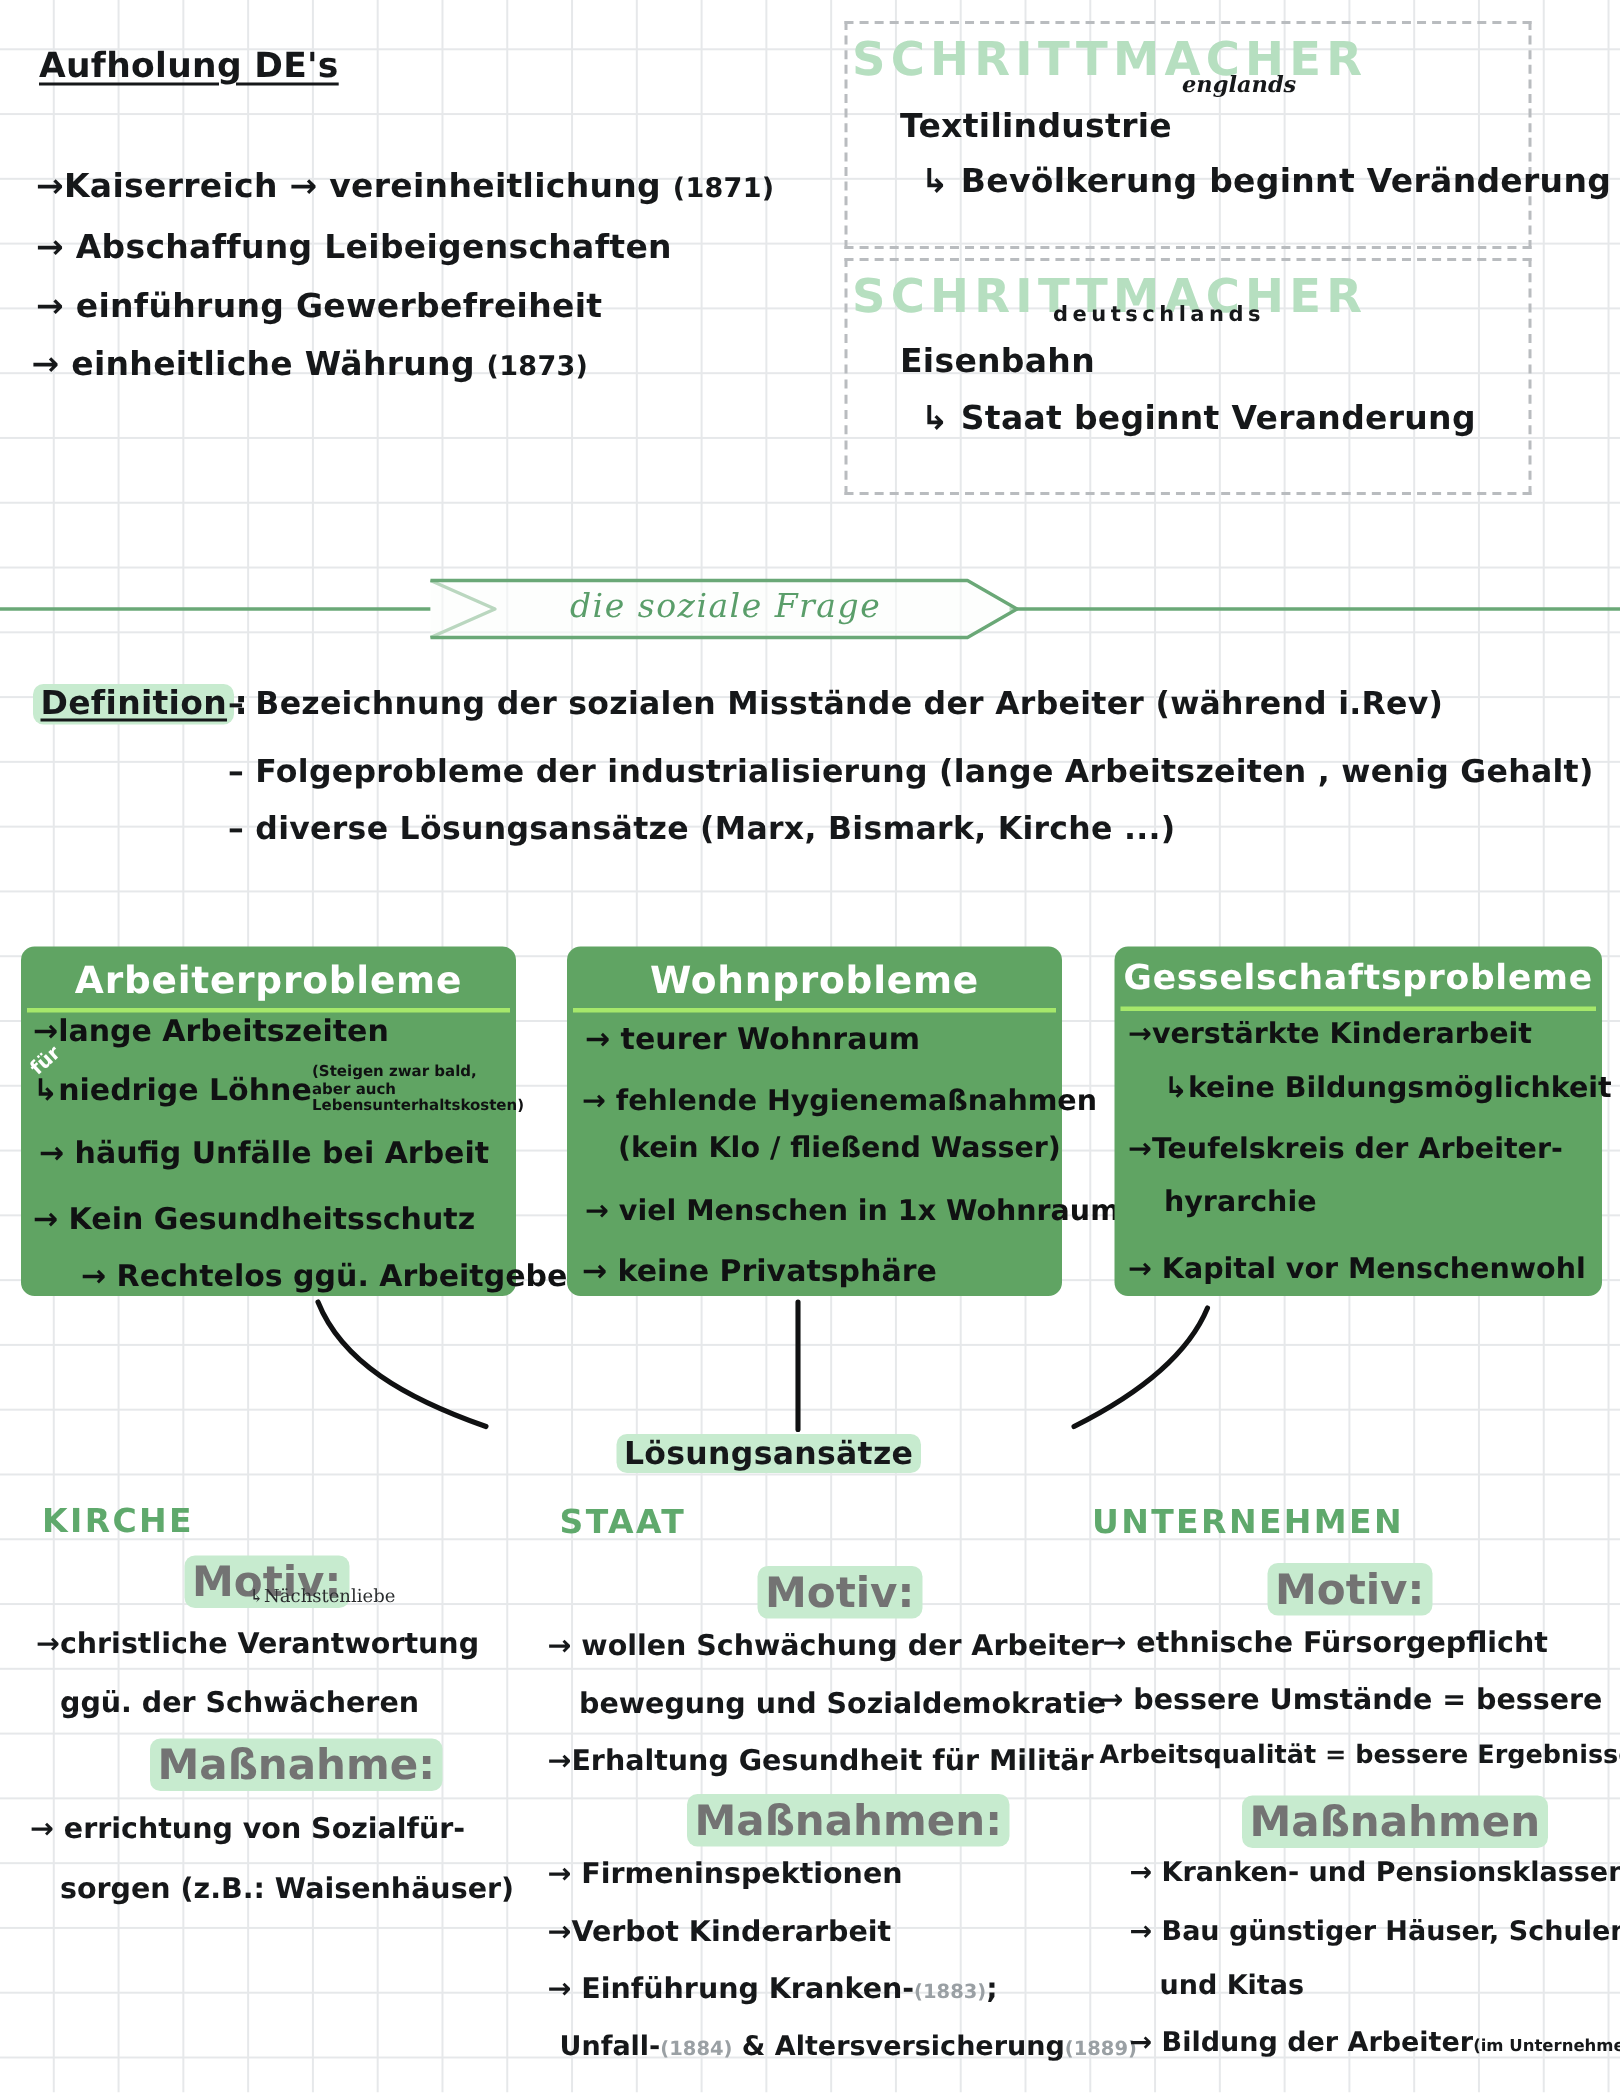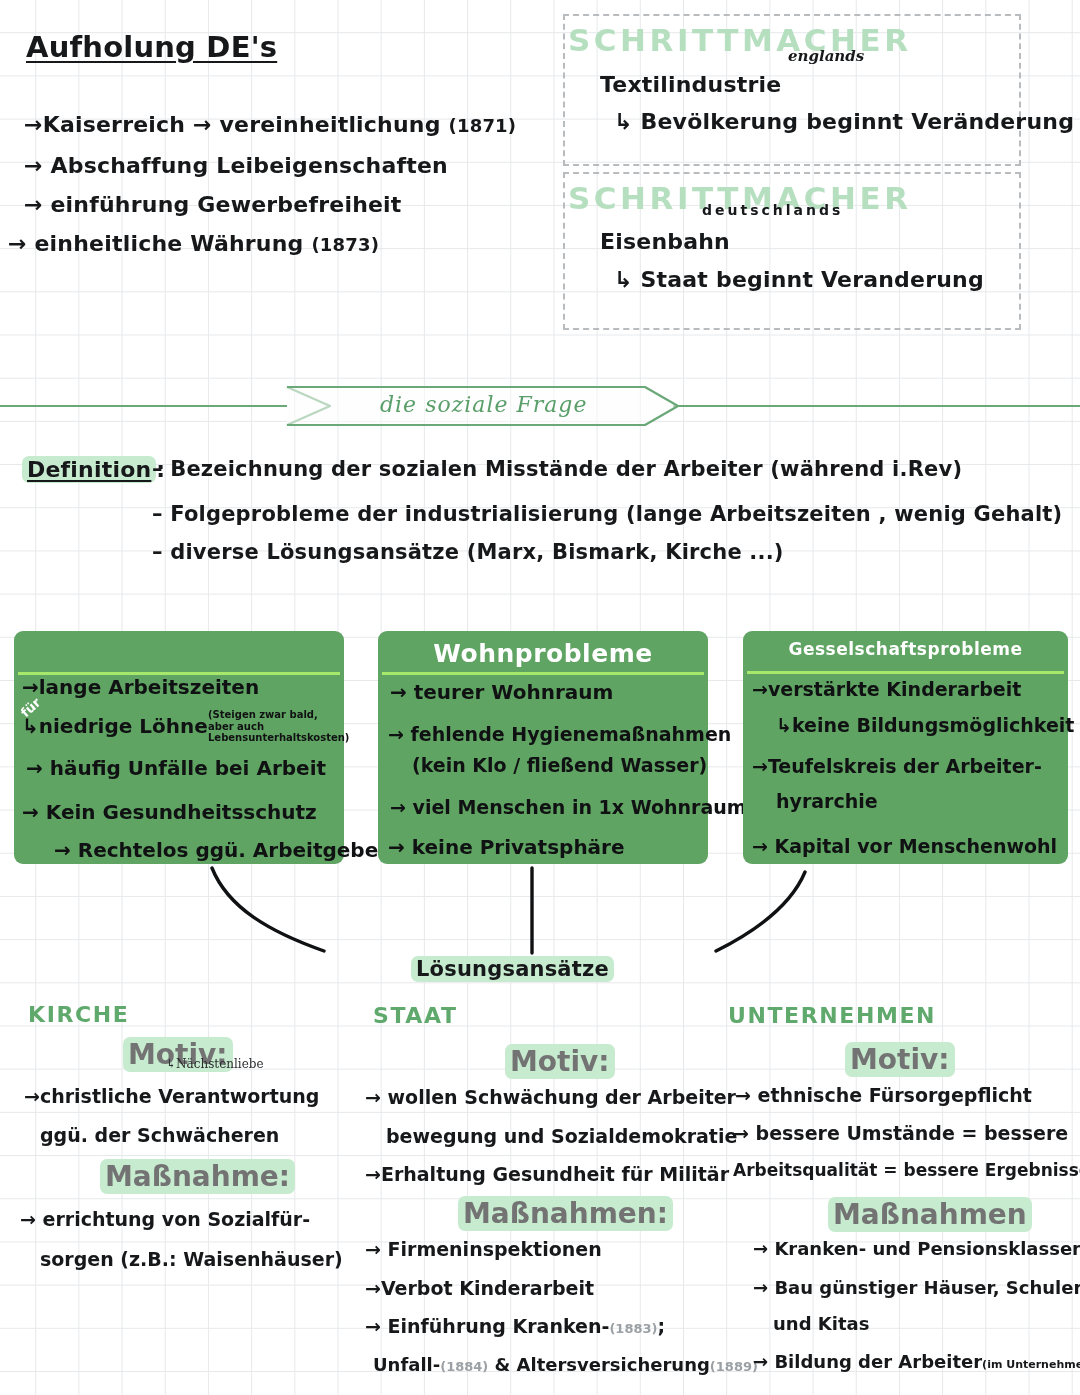--- a/index.html
+++ b/index.html
@@ -30,21 +30,21 @@
     font-family: "DejaVu Sans", sans-serif;
     font-weight: 700;
     letter-spacing: 0.2px;
     white-space: nowrap;
     line-height: 1.05;
   }
 
   
   #tl-title {
     left: 26px; top: 32px;
-    font-size: 29px;
+    font-size: 23px;
     text-decoration: underline;
     text-underline-offset: 4px;
     text-decoration-thickness: 2px;
   }
   .tl-item { font-size: 22px; }
 
   
   .dashbox {
     position: absolute;
     border: 2px dashed #b9bcbf;
@@ -216,21 +216,21 @@
     <span style="font-size:18px;">(1871)</span>
   </div>
   <div class="hw tl-item" style="left:24px; top:154px;">
     <span>→</span>&nbsp;<span>Abschaffung Leibeigenschaften</span>
     <span style="font-size:18px;"></span>
   </div>
   <div class="hw tl-item" style="left:24px; top:193px;">
     <span>→</span>&nbsp;<span>einführung Gewerbefreiheit</span>
     <span style="font-size:18px;"></span>
   </div>
-  <div class="hw tl-item" style="left:8px; top:232px;text-align:center;">
+  <div class="hw tl-item" style="left:21px; top:232px;text-align:center;">
     <span>→</span>&nbsp;<span>einheitliche Währung</span>
     <span style="font-size:18px;">(1873)</span>
   </div>
 
   <div class="dashbox" style="left:563px; top:14px; width:458px; height:152px;"></div>
   <div class="dashbox" style="left:563px; top:172px; width:458px; height:158px;"></div>
 
   <div class="sm-ghost" style="left:568px; top:22px;">SCHRITTMACHER</div>
   <div class="sm-sub-cursive" style="left:788px; top:47px;">englands</div>
   <div class="hw sm-line" style="left:600px; top:73px;">Textilindustrie</div>
@@ -258,20 +258,21 @@
   <div id="banner-script">die soziale Frage</div>
 
   <div class="hw" id="def-label">
     <span class="hl-green"><span class="inner">Definition</span></span><span>:</span>
   </div>
   <div class="hw def-line" style="left:152px; top:458px;">– Bezeichnung der sozialen Misstände der Arbeiter (während i.Rev)</div>
   <div class="hw def-line" style="left:152px; top:503px;">– Folgeprobleme der industrialisierung (lange Arbeitszeiten , wenig Gehalt)</div>
   <div class="hw def-line" style="left:152px; top:541px;">– diverse Lösungsansätze (Marx, Bismark, Kirche ...)</div>
 
   <div class="gbox" style="left:14px; top:631px; width:330px; height:233px;">
+    <div class="gbox-title" style="top:8px;">Arbeiterprobleme</div>
     <div class="gbox-rule" style="top:41px;"></div>
   </div>
   <div class="gbox-item" style="left:22px; top:676px;">
     <span>→</span><span>lange Arbeitszeiten</span>
   </div>
   <div class="fuer-mark" style="left:20px; top:700px;">für</div>
   <div class="gbox-item" style="left:22px; top:715px;">
     <span>↳</span><span>niedrige Löhne</span>
   </div>
   <div class="gbox-note" style="left:208px; top:709px; width:132px;">(Steigen zwar bald, aber auch Lebensunterhaltskosten)</div>
@@ -297,21 +298,21 @@
   </div>
   <div class="gbox-item" style="left:412px; top:755px; font-size:19px;">(kein Klo / fließend Wasser)</div>
   <div class="gbox-item" style="left:390px; top:797px; font-size:19px;">
     <span>→</span>&nbsp;<span>viel Menschen in 1x Wohnraum</span>
   </div>
   <div class="gbox-item" style="left:388px; top:836px;">
     <span>→</span>&nbsp;<span>keine Privatsphäre</span>
   </div>
 
   <div class="gbox" style="left:743px; top:631px; width:325px; height:233px;">
-    <div class="gbox-title" style="top:8px; font-size:17px;">Gesselschaftsprobleme</div>
+    <div class="gbox-title" style="top:8px; font-size:23px;">Gesselschaftsprobleme</div>
     <div class="gbox-rule" style="top:40px;"></div>
   </div>
   <div class="gbox-item" style="left:752px; top:679px; font-size:19px;">
     <span>→</span><span>verstärkte Kinderarbeit</span>
   </div>
   <div class="gbox-item" style="left:776px; top:715px; font-size:19px;">
     <span>↳</span><span>keine Bildungsmöglichkeit</span>
   </div>
   <div class="gbox-item" style="left:752px; top:756px; font-size:19px;">
     <span>→</span><span>Teufelskreis der Arbeiter-</span>

